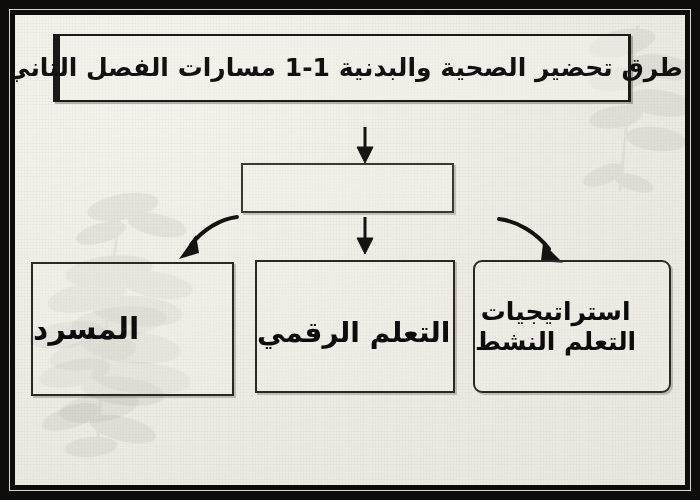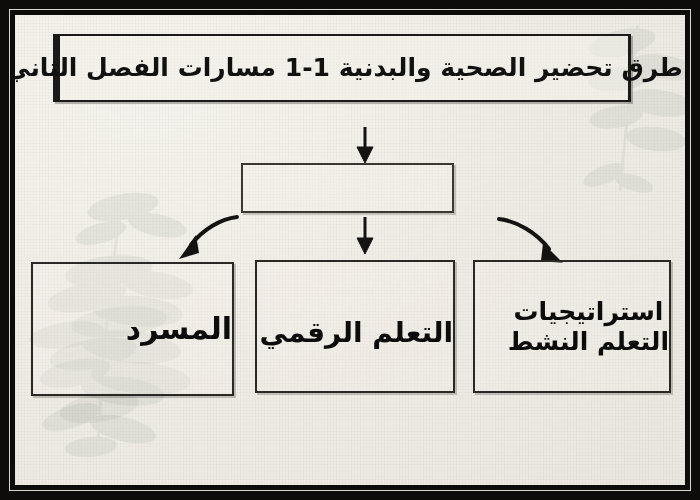--- a/index.html
+++ b/index.html
@@ -96,21 +96,21 @@
   }
 
   
   .node-box {
     position: absolute;
     border: 2px solid #2a2825;
     box-sizing: border-box;
     background: rgba(243,241,234,0.28);
     display: flex;
     align-items: center;
-    justify-content: flex-end;
+    justify-content: flex-start;
     box-shadow: 2px 2px 0 rgba(80,78,70,0.30);
   }
   .node-label {
     direction: rtl;
     unicode-bidi: isolate;
     font-family: "DejaVu Sans", sans-serif;
     font-weight: bold;
     color: #0c0c0c;
     text-align: center;
     line-height: 1.18;
@@ -120,21 +120,21 @@
     left: 16px;  top: 247px;  width: 203px; height: 134px;
   }
   #box-glossary .node-label { font-size: 30px; }
 
   #box-digital {
     left: 240px; top: 245px; width: 200px; height: 133px;
   }
   #box-digital .node-label { font-size: 28px; margin-top: 12px; }
 
   #box-active {
-    left: 458px; top: 245px; width: 198px; height: 133px;
+    left: 458px; top: 245px; width: 198px; height: 133px; border-radius: 9px;
   }
   #box-active .node-label { font-size: 25px; }
 
   
   .arrow-svg { position: absolute; pointer-events: none; }
   #arrow-down-top  { left: 322px; top: 110px; }
   #arrow-down-mid  { left: 322px; top: 200px; }
   #arrow-curve-left  { left: 150px; top: 198px; }
   #arrow-curve-right { left: 478px; top: 196px; }
 </style>

